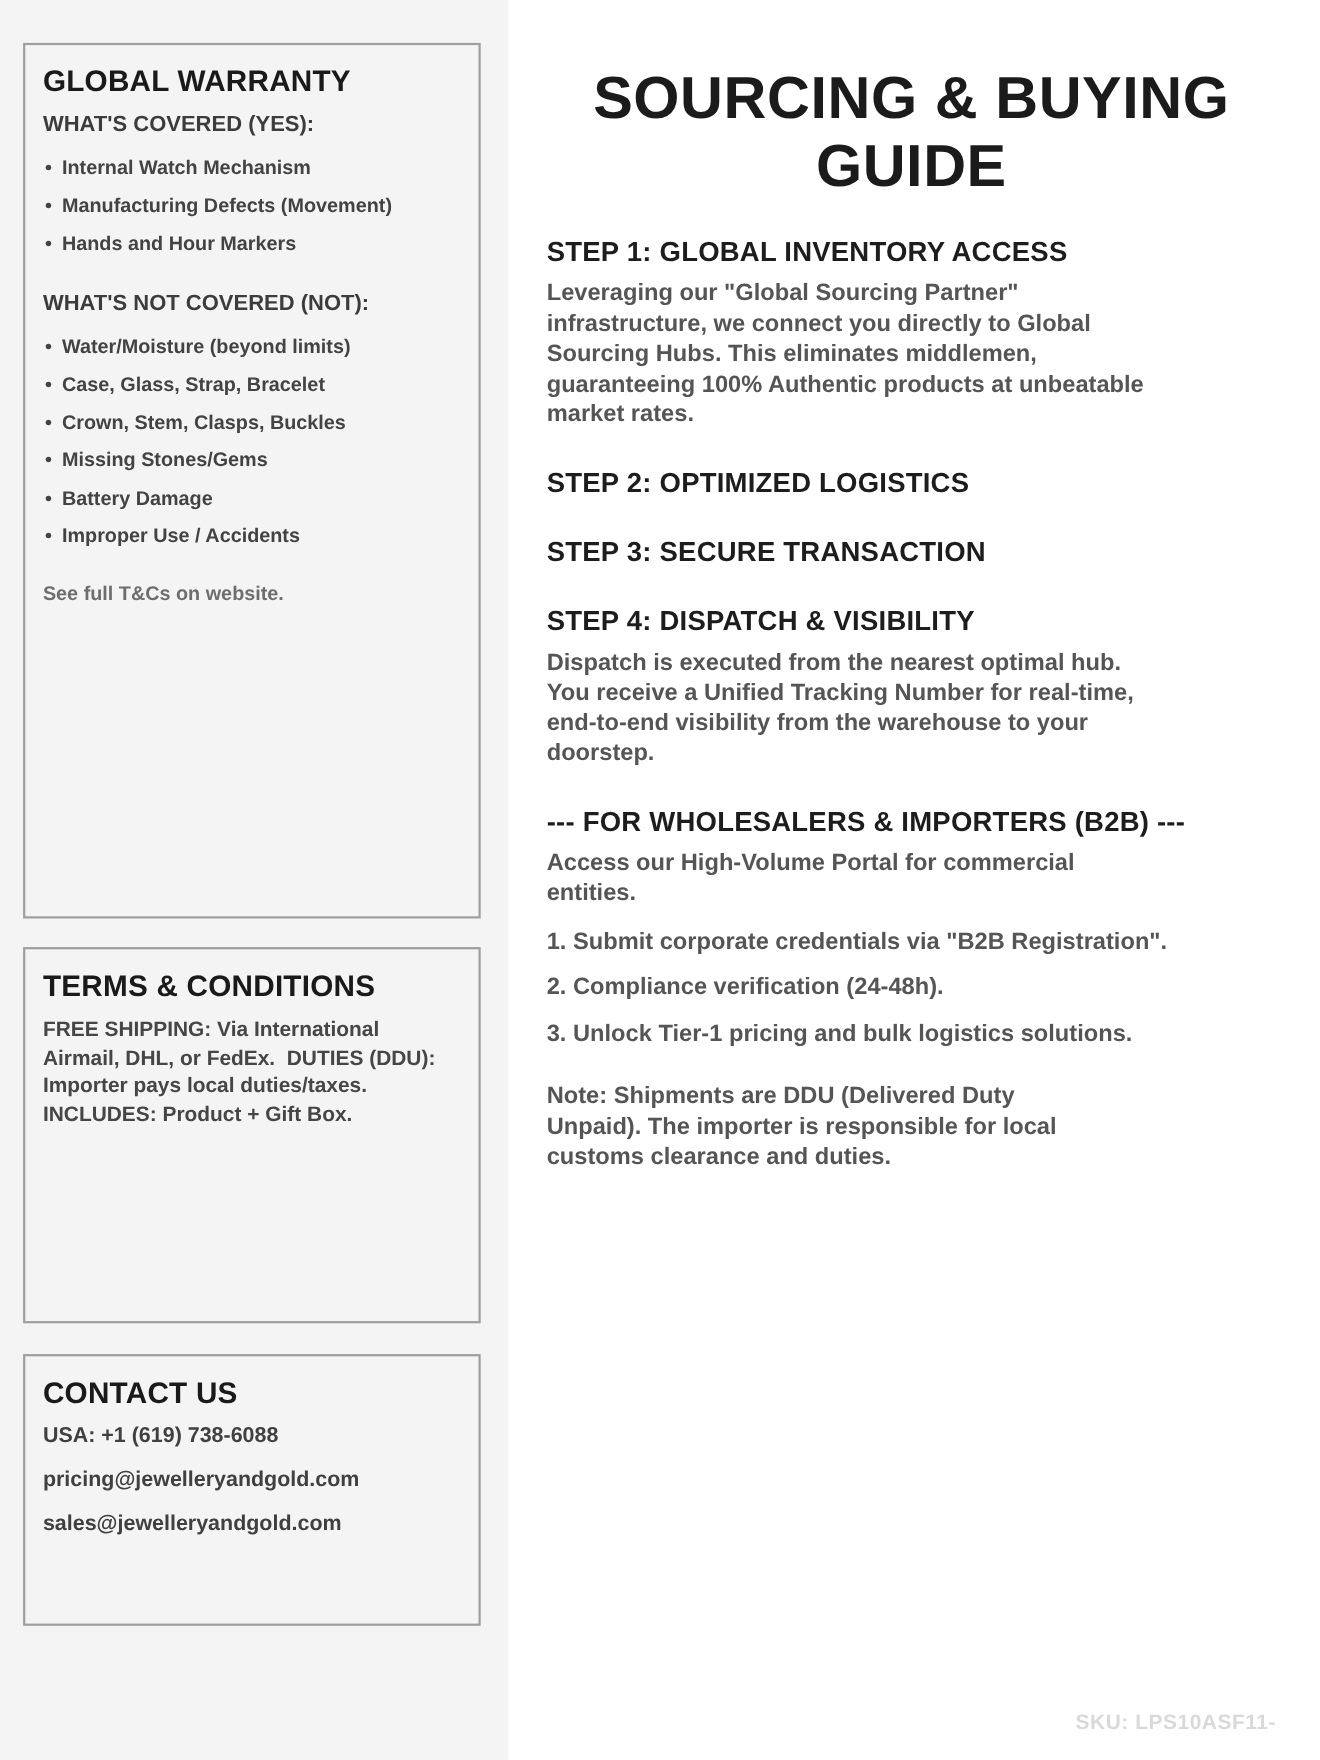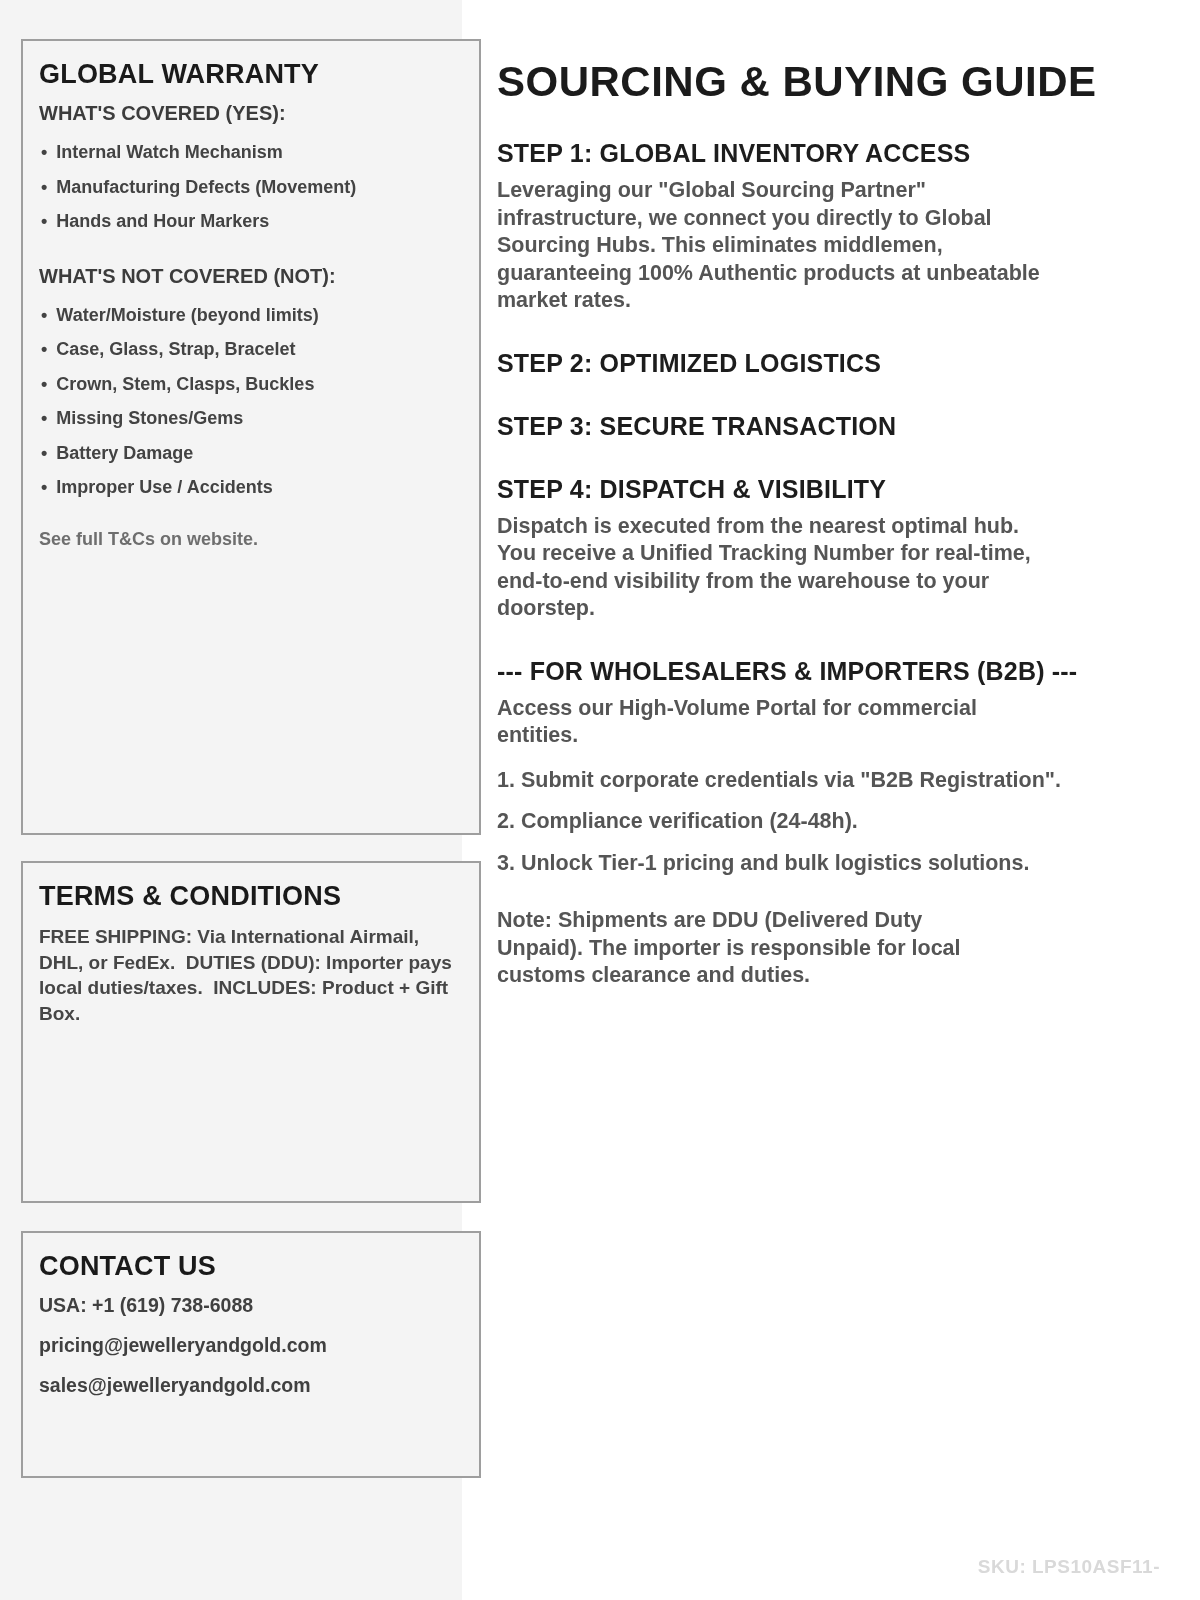--- a/index.html
+++ b/index.html
@@ -15,21 +15,21 @@
   .sidebar {
     position: absolute;
     left: 0; top: 0;
     width: 462px; height: 1600px;
     background: #f4f4f4;
   }
   .panel {
     border: 2px solid #9e9e9e;
     background: #f4f4f4;
     margin-left: 21px;
-    width: 460px;
+    width: 416px;
     padding: 18px 16px;
     overflow: hidden;
   }
   .panel-warranty { margin-top: 39px; height: 796px; }
   .panel-terms    { margin-top: 26px; height: 342px; }
   .panel-contact  { margin-top: 28px; height: 247px; }
 
   .panel h2 {
     font-size: 27px;
     font-weight: 800;
@@ -81,21 +81,22 @@
 
   
   .main {
     position: absolute;
     left: 462px; top: 0;
     width: 738px; height: 1600px;
     padding: 0 40px 0 35px;
   }
   .main-title {
     margin-top: 58px;
-    font-size: 42px;
+    text-align: center;
+    font-size: 54px;
     font-weight: 800;
     letter-spacing: 0.5px;
     color: #1b1b1b;
   }
   .section-heading {
     margin-top: 34px;
     margin-bottom: 9px;
     font-size: 25px;
     font-weight: 800;
     letter-spacing: 0.2px;

